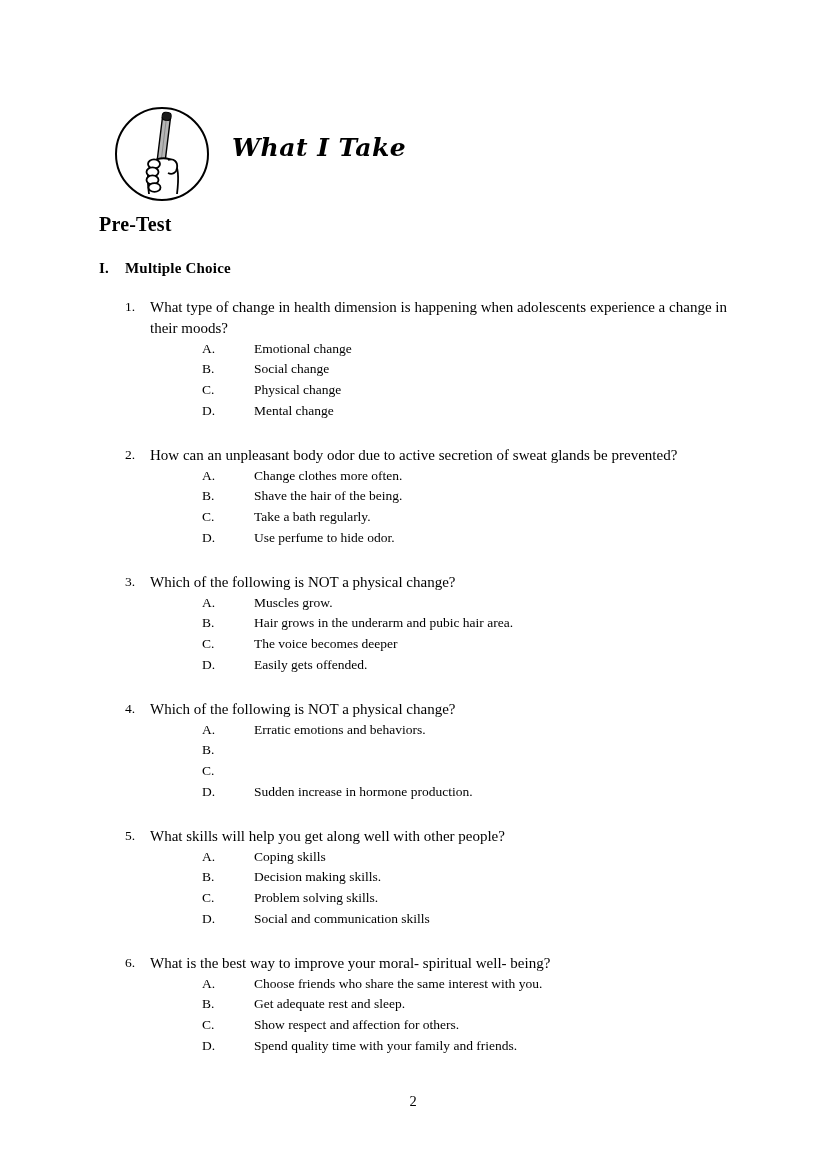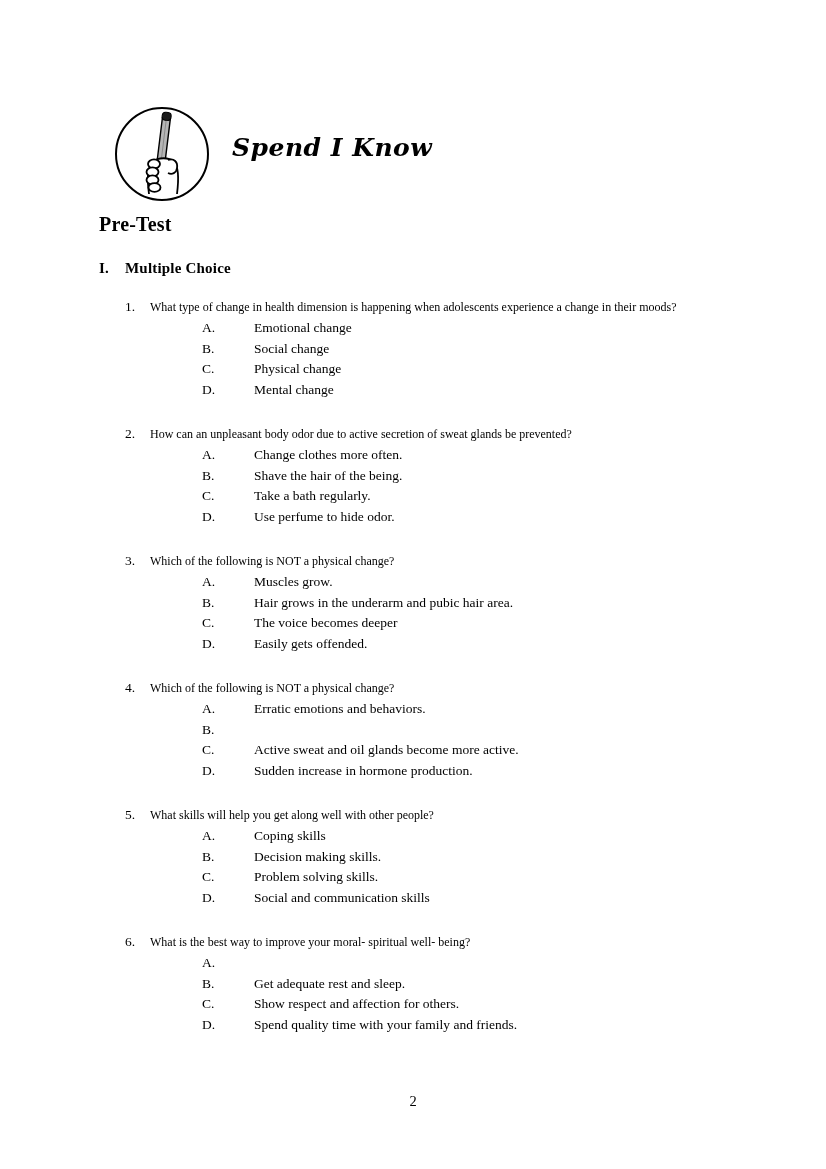--- a/index.html
+++ b/index.html
@@ -48,21 +48,21 @@
   .questions { margin-top: 20px; }
   .question { margin-bottom: 23px; padding-left: 26px; }
   .q-line { display: flex; }
   .q-num {
     flex: 0 0 25px;
     font-size: 13.5px;
     line-height: 20.8px;
   }
   .q-text {
     flex: 1;
-    font-size: 12px;
+    font-size: 15px;
     line-height: 20.8px;
     text-align: justify;
   }
   .options { margin-left: 77px; }
   .option { display: flex; }
   .opt-letter {
     flex: 0 0 24px;
     font-size: 13.5px;
     line-height: 20.8px;
   }
@@ -105,21 +105,21 @@
         <g fill="#ffffff" stroke="#000000" stroke-width="1.8" stroke-linejoin="round">
           <path d="M37 90 C35 74 35 64 41 58 C46 53 57 53 62 58 C67 63 67 74 65 90"></path>
           <ellipse cx="42" cy="60" rx="6" ry="4.6"></ellipse>
           <ellipse cx="40.5" cy="68" rx="6" ry="4.6"></ellipse>
           <ellipse cx="40.5" cy="76" rx="6" ry="4.6"></ellipse>
           <ellipse cx="42.5" cy="83.5" rx="6" ry="4.4"></ellipse>
           <path d="M56 56 C62 54 66 58 65 64 C64.5 69 60 71 56 69"></path>
         </g>
       </svg>
     </div>
-    <div class="page-title">Spend I Know</div>
+    <div class="page-title">What I Take</div>
   </div>
 
   <div class="content">
     <div class="pretest">Pre-Test</div>
 
     <div class="section-head">
       <span class="numeral">I.</span><span>Multiple Choice</span>
     </div>
 
 
@@ -208,21 +208,20 @@
         <div class="options">
           <div class="option">
               <span class="opt-letter">A.</span>
               <span class="opt-text">Erratic emotions and behaviors.</span>
             </div>
           <div class="option">
               <span class="opt-letter">B.</span>
             </div>
           <div class="option">
               <span class="opt-letter">C.</span>
-              <span class="opt-text">Active sweat and oil glands become more active.</span>
             </div>
           <div class="option">
               <span class="opt-letter">D.</span>
               <span class="opt-text">Sudden increase in hormone production.</span>
             </div>
         </div>
       </div>
 
       <div class="question">
         <div class="q-line">
@@ -250,20 +249,21 @@
       </div>
 
       <div class="question">
         <div class="q-line">
           <span class="q-num">6.</span>
           <span class="q-text">What is the best way to improve your moral- spiritual well- being?</span>
         </div>
         <div class="options">
           <div class="option">
               <span class="opt-letter">A.</span>
+              <span class="opt-text">Choose friends who share the same interest with you.</span>
             </div>
           <div class="option">
               <span class="opt-letter">B.</span>
               <span class="opt-text">Get adequate rest and sleep.</span>
             </div>
           <div class="option">
               <span class="opt-letter">C.</span>
               <span class="opt-text">Show respect and affection for others.</span>
             </div>
           <div class="option">

